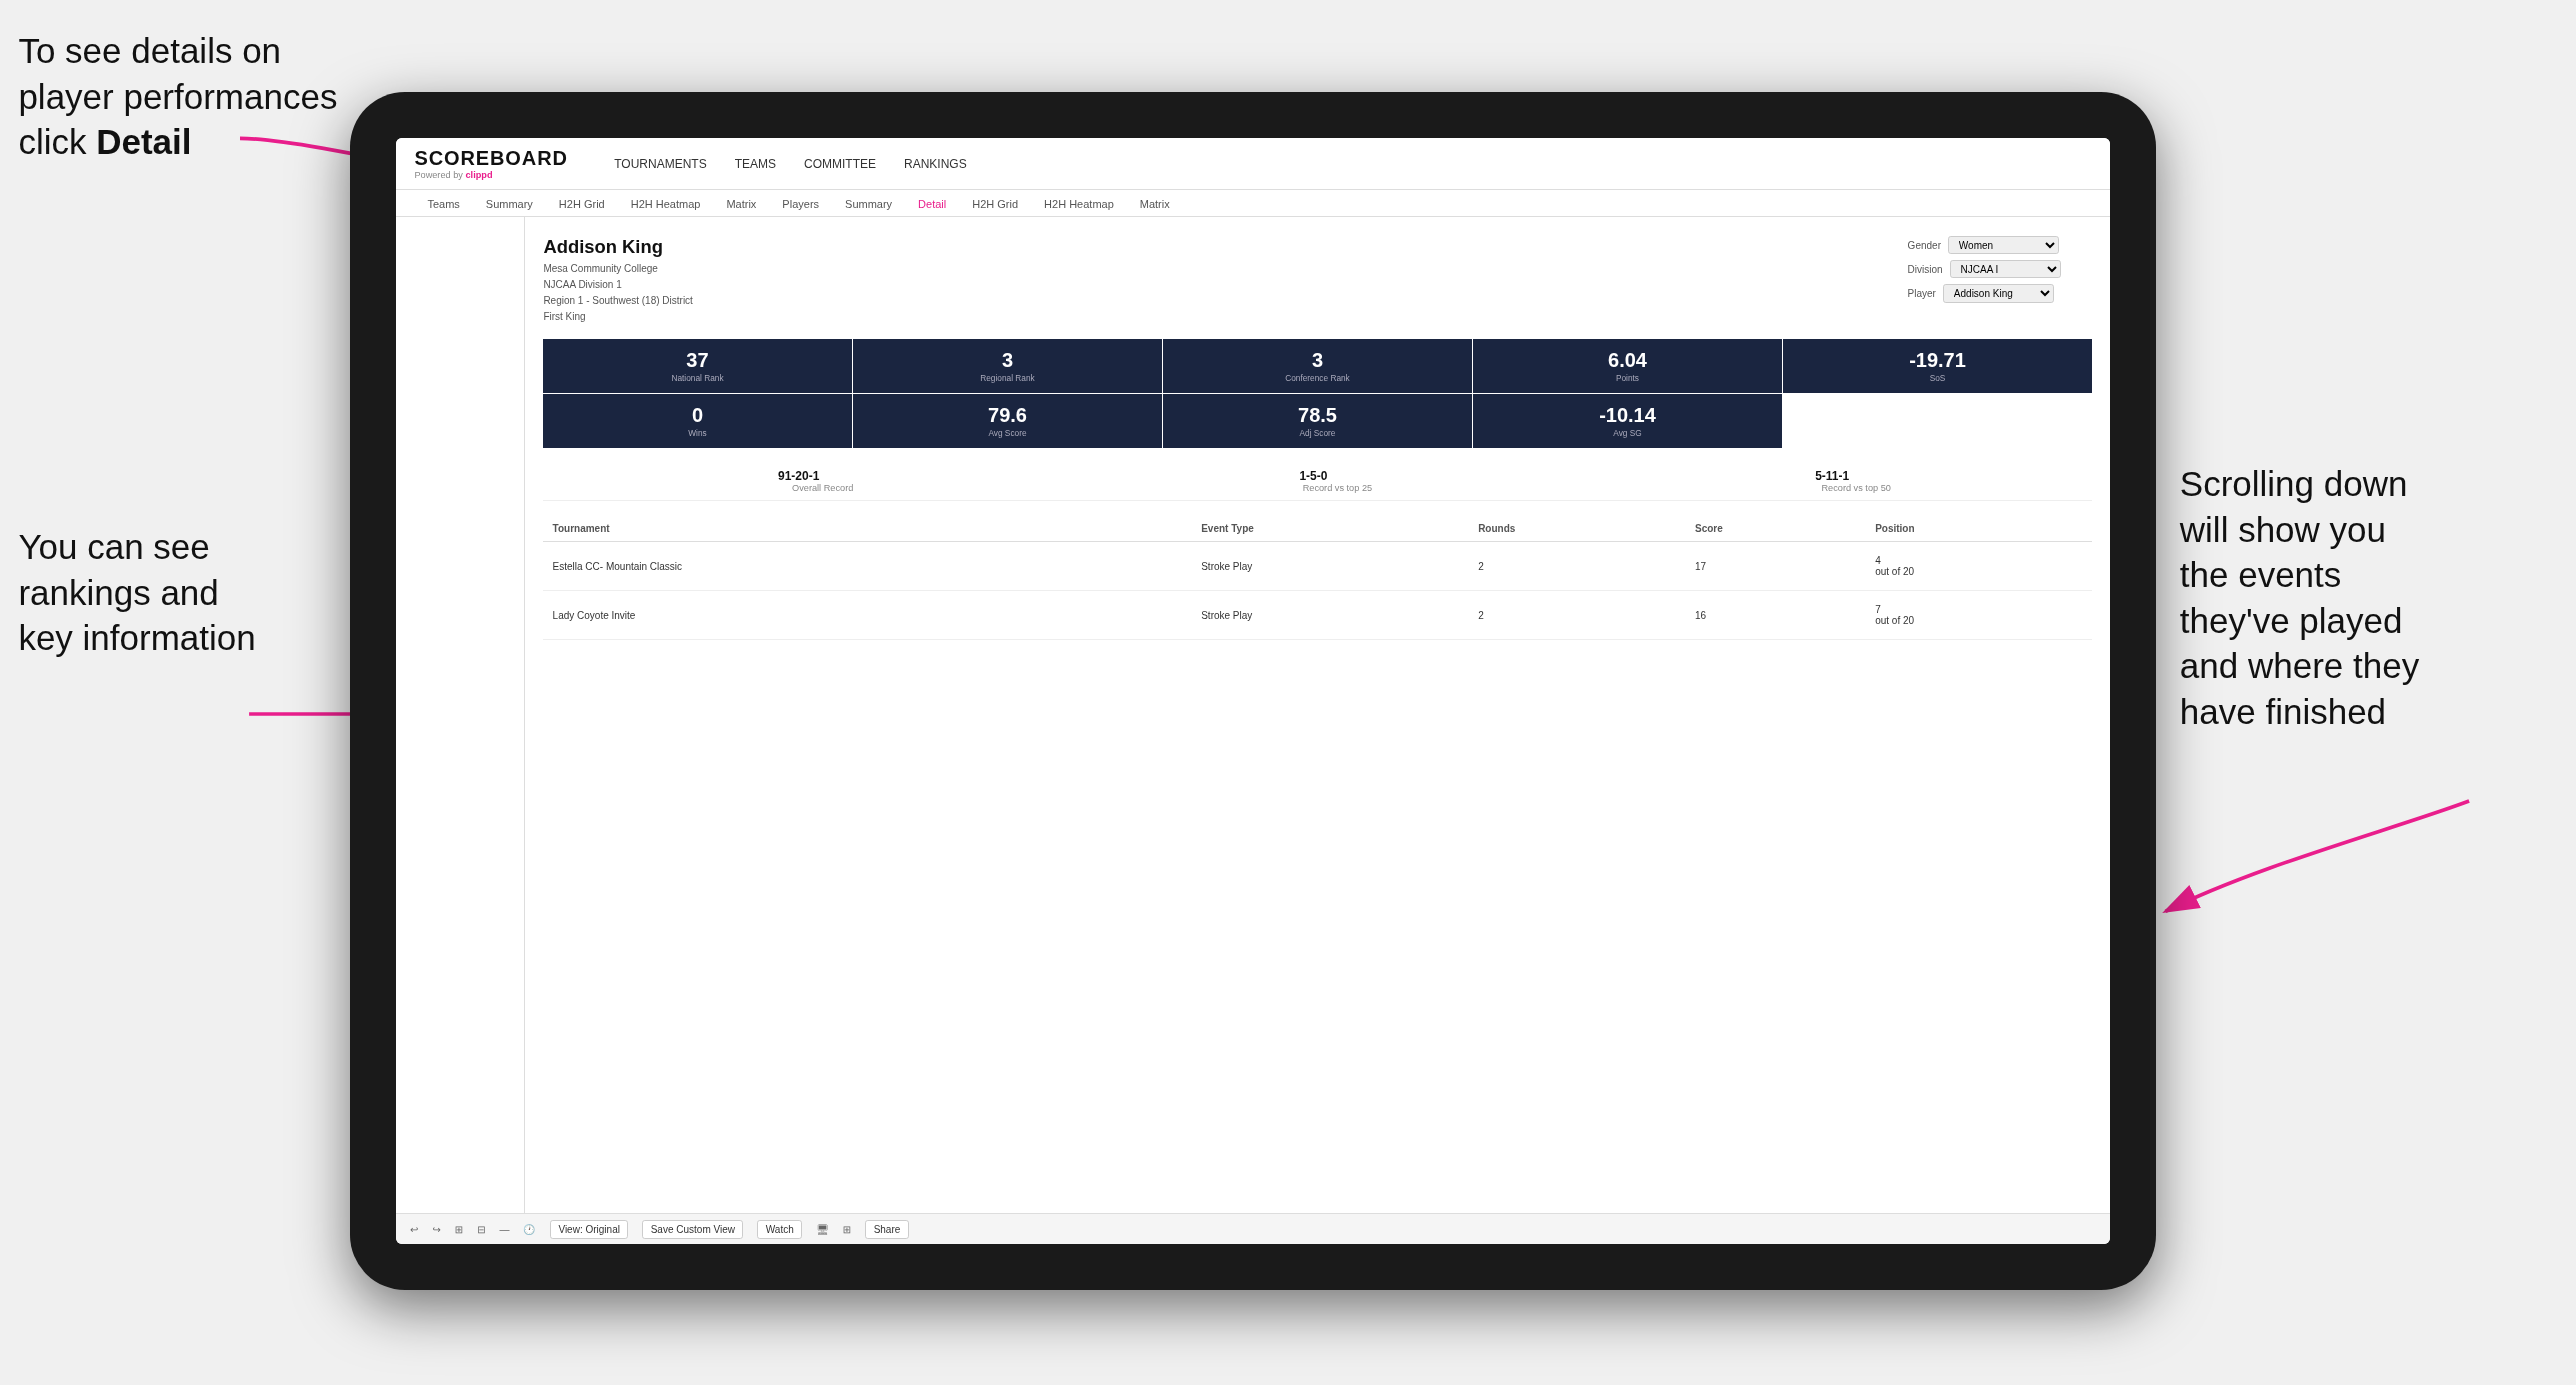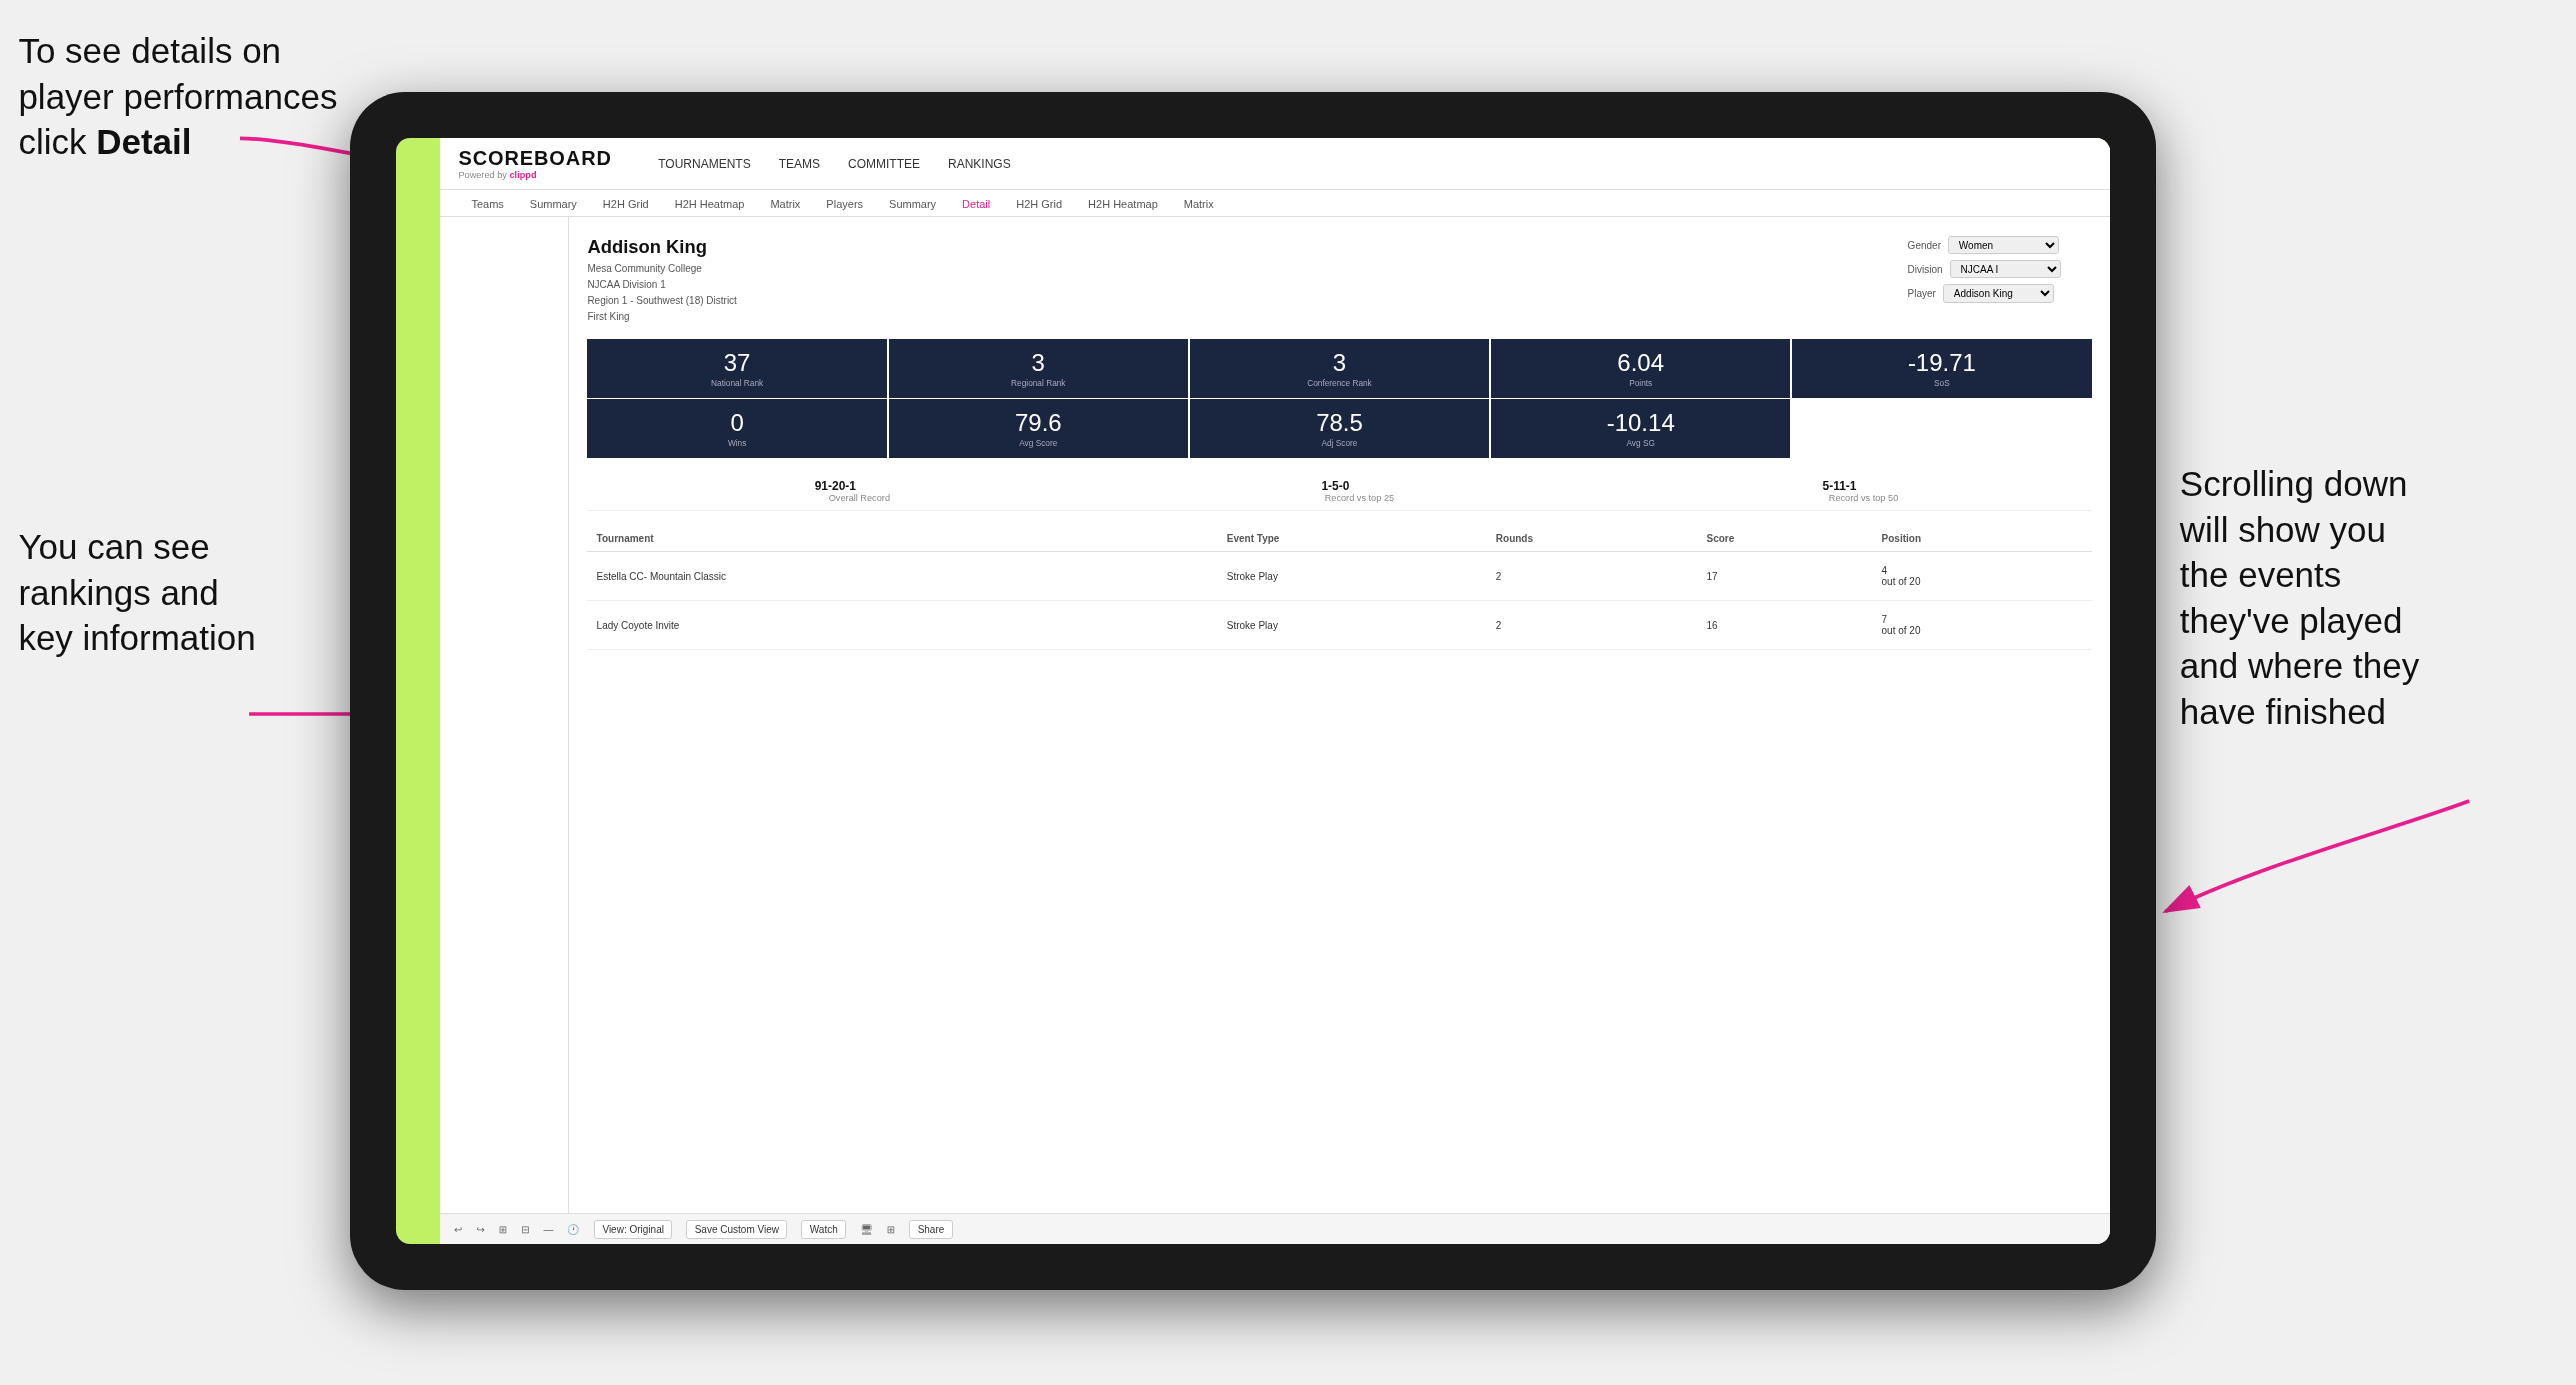--- a/index.html
+++ b/index.html
@@ -49,25 +49,24 @@
       border-radius: 55px;
       box-shadow: 0 18.4px 55px rgba(0,0,0,0.5);
       display: flex;
       align-items: center;
       justify-content: center;
     }
 
     .tablet-screen {
       width: 1714px;
       height: 1106px;
-      background: #bef264;
-      border-radius: 14px;
+      background: #c4b5fd;
+      border-radius: 6px;
       overflow: hidden;
       position: relative;
-      padding-left: 44px;
     }
 
     
     .app-container {
       width: 100%;
       height: 100%;
       background: #fff;
       display: flex;
       flex-direction: column;
     }
@@ -210,22 +209,22 @@
     }
 
     .stat-cell {
       background: #1a2540;
       color: #fff;
       text-align: center;
       padding: 9.2px 7.4px;
     }
 
     .stat-cell .stat-value {
-      font-size: 24px;
-      font-weight: 400;
+      font-size: 20px;
+      font-weight: 700;
       display: block;
     }
 
     .stat-cell .stat-label {
       font-size: 8.3px;
       color: #aab;
       display: block;
       margin-top: 1.8px;
     }
 

